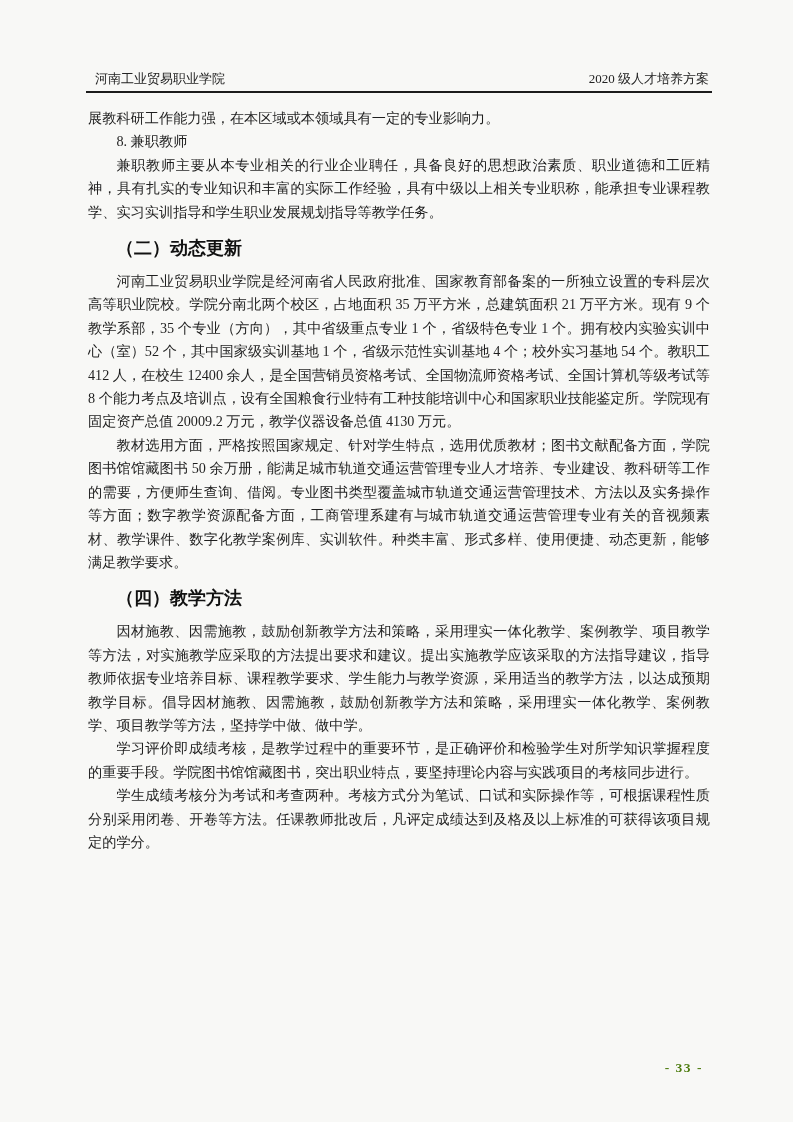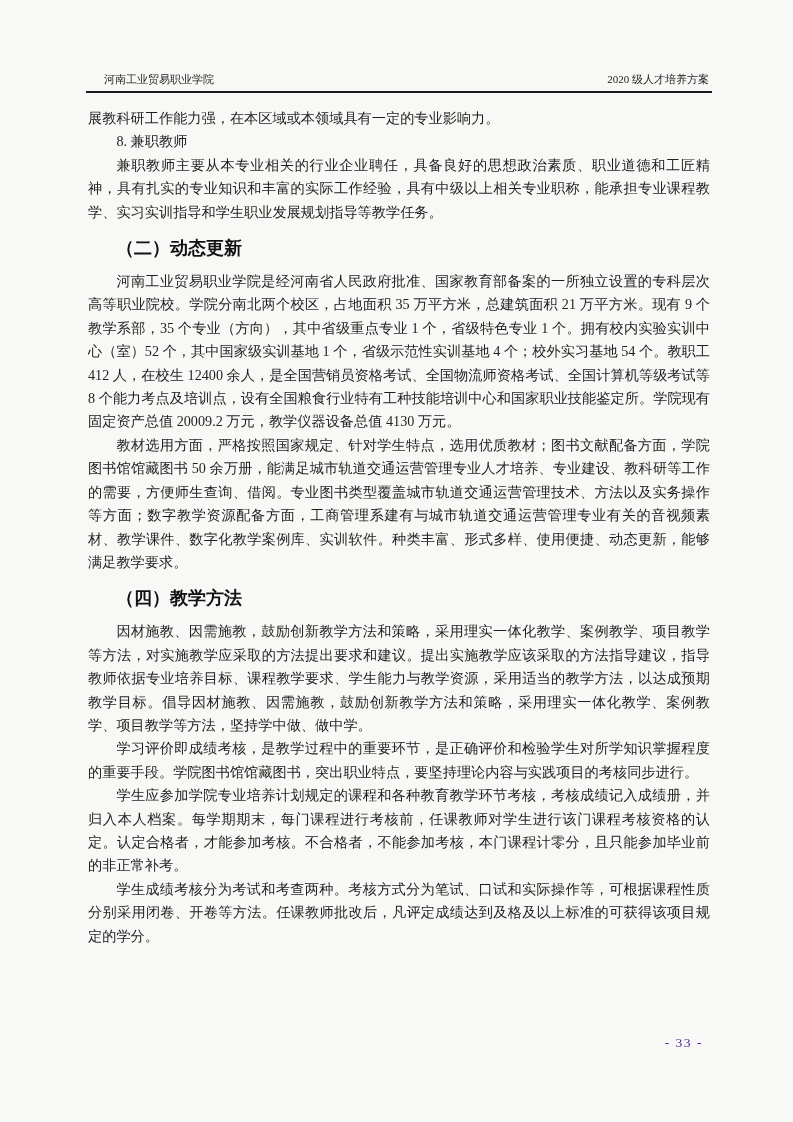--- a/index.html
+++ b/index.html
@@ -12,25 +12,25 @@
     width: 793px;
     height: 1122px;
     background: #f8f8f6;
     color: #1f1f1f;
     overflow: hidden;
     font-family: "Liberation Serif", "DejaVu Serif", serif;
   }
   .header {
     position: absolute;
     top: 70px;
-    left: 104px;
+    left: 95px;
     right: 84px;
     display: flex;
     justify-content: space-between;
-    font-size: 11px;
+    font-size: 13px;
     line-height: 18px;
     color: #222;
   }
   .rule {
     position: absolute;
     top: 91px;
     left: 86px;
     right: 81px;
     border-top: 2.5px solid #1c1c1c;
   }
@@ -57,25 +57,26 @@
     font-family: "Liberation Sans", "DejaVu Sans", sans-serif;
     font-weight: 700;
     font-size: 18px;
     line-height: 26px;
     text-indent: 28px;
     text-align: left;
     color: #111;
   }
   .footer {
     position: absolute;
-    top: 1035px;
+    top: 1060px;
     right: 90px;
     font-size: 13.5px;
     letter-spacing: 1.5px;
-    color: #4c1d95;
+    color: #4d7c0f;
+    font-weight: bold;
   }
 </style>
 </head>
 <body>
 
 <div class="page">
 
   <div class="header">
     <span class="h-left">河南工业贸易职业学院</span>
     <span class="h-right">2020 级人才培养方案</span>
@@ -90,21 +91,20 @@
 
     <h2 class="sec">（二）动态更新</h2>
     <p class="para">河南工业贸易职业学院是经河南省人民政府批准、国家教育部备案的一所独立设置的专科层次高等职业院校。学院分南北两个校区，占地面积 35 万平方米，总建筑面积 21 万平方米。现有 9 个教学系部，35 个专业（方向），其中省级重点专业 1 个，省级特色专业 1 个。拥有校内实验实训中心（室）52 个，其中国家级实训基地 1 个，省级示范性实训基地 4 个；校外实习基地 54 个。教职工 412 人，在校生 12400 余人，是全国营销员资格考试、全国物流师资格考试、全国计算机等级考试等 8 个能力考点及培训点，设有全国粮食行业特有工种技能培训中心和国家职业技能鉴定所。学院现有固定资产总值 20009.2 万元，教学仪器设备总值 4130 万元。</p>
 
     <p class="para">教材选用方面，严格按照国家规定、针对学生特点，选用优质教材；图书文献配备方面，学院图书馆馆藏图书 50 余万册，能满足城市轨道交通运营管理专业人才培养、专业建设、教科研等工作的需要，方便师生查询、借阅。专业图书类型覆盖城市轨道交通运营管理技术、方法以及实务操作等方面；数字教学资源配备方面，工商管理系建有与城市轨道交通运营管理专业有关的音视频素材、教学课件、数字化教学案例库、实训软件。种类丰富、形式多样、使用便捷、动态更新，能够满足教学要求。</p>
 
     <h2 class="sec">（四）教学方法</h2>
     <p class="para">因材施教、因需施教，鼓励创新教学方法和策略，采用理实一体化教学、案例教学、项目教学等方法，对实施教学应采取的方法提出要求和建议。提出实施教学应该采取的方法指导建议，指导教师依据专业培养目标、课程教学要求、学生能力与教学资源，采用适当的教学方法，以达成预期教学目标。倡导因材施教、因需施教，鼓励创新教学方法和策略，采用理实一体化教学、案例教学、项目教学等方法，坚持学中做、做中学。</p>
 
     <p class="para">学习评价即成绩考核，是教学过程中的重要环节，是正确评价和检验学生对所学知识掌握程度的重要手段。学院图书馆馆藏图书，突出职业特点，要坚持理论内容与实践项目的考核同步进行。</p>
-    <p class="para">学生应参加学院专业培养计划规定的课程和各种教育教学环节考核，考核成绩记入成绩册，并归入本人档案。每学期期末，每门课程进行考核前，任课教师对学生进行该门课程考核资格的认定。认定合格者，才能参加考核。不合格者，不能参加考核，本门课程计零分，且只能参加毕业前的非正常补考。</p>
     <p class="para">学生成绩考核分为考试和考查两种。考核方式分为笔试、口试和实际操作等，可根据课程性质分别采用闭卷、开卷等方法。任课教师批改后，凡评定成绩达到及格及以上标准的可获得该项目规定的学分。</p>
   </div>
 
   <div class="footer">
     <span>- 33 -</span>
   </div>
 
 </div>
 
 </body></html>

